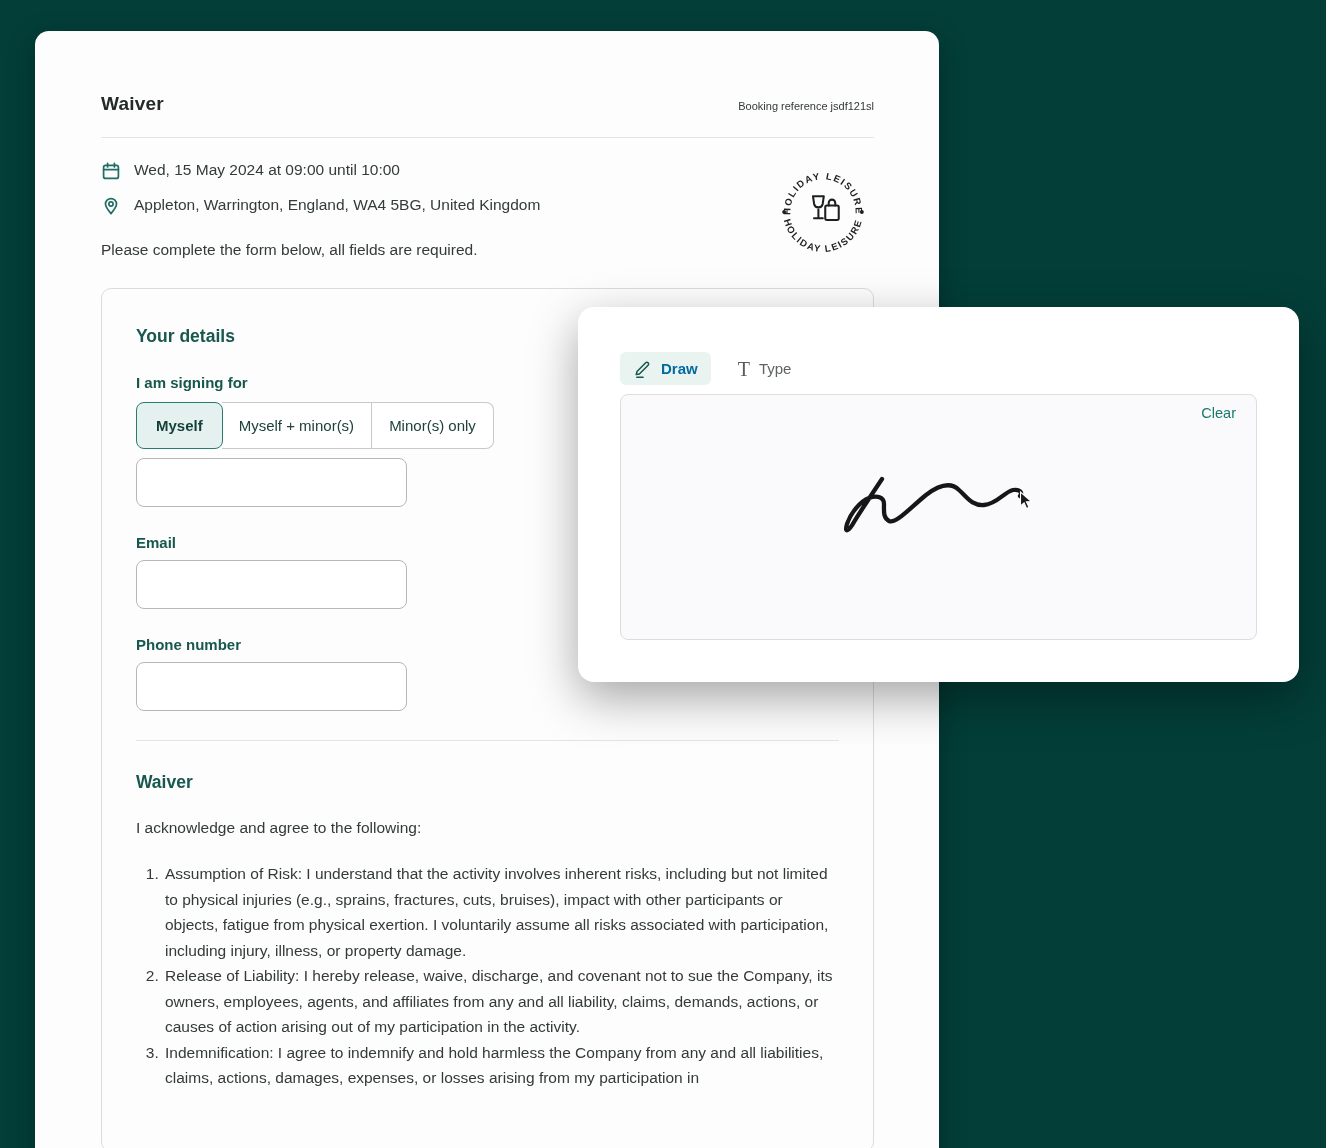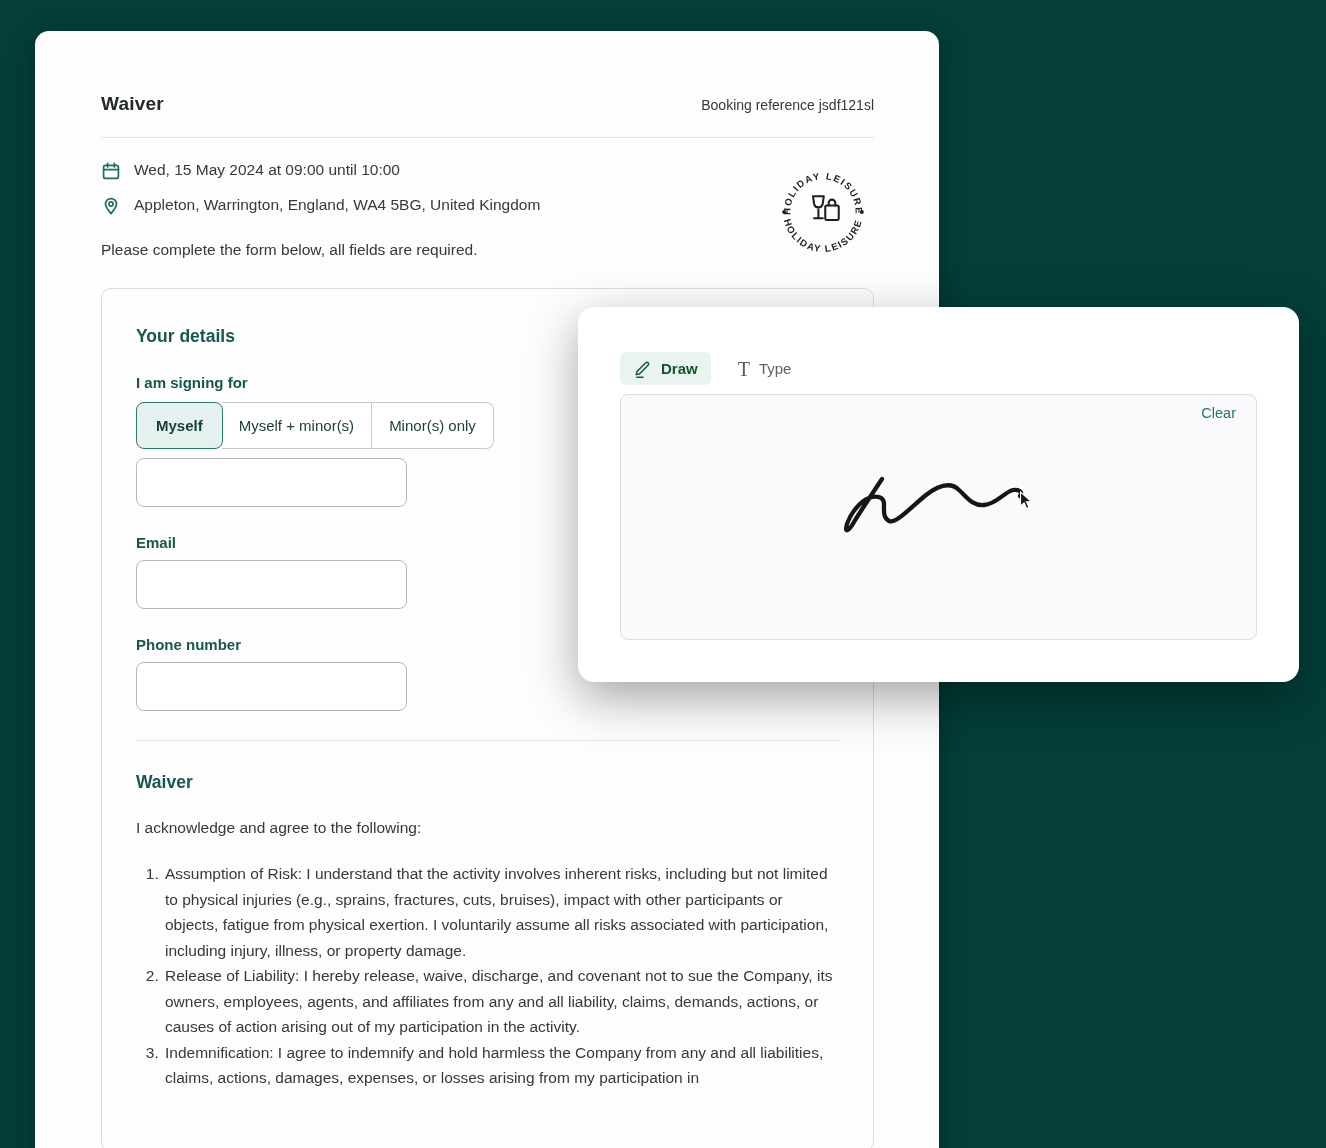--- a/index.html
+++ b/index.html
@@ -14,21 +14,21 @@
   
   .card {
     position: absolute; left: 35px; top: 31px;
     width: 904px; height: 1180px;
     background: #fdfdfd; border-radius: 14px;
     box-sizing: border-box; padding: 62px 65px 0 66px;
     box-shadow: 0 8px 28px rgba(0,0,0,.28);
   }
   .card-header { display: flex; justify-content: space-between; align-items: baseline; }
   .page-title { font-size: 19px; font-weight: 700; color: #232a28; letter-spacing: .2px; }
-  .booking-ref { font-size: 14px; color: #333a38; }
+  .booking-ref { font-size: 11px; color: #333a38; }
   .divider { border: none; border-top: 1px solid #e4e4e4; margin: 22px 0 0; }
 
   .event-title { margin-top: 31px; font-size: 17.5px; font-weight: 700; color: #17574e; }
   .meta-row { display: flex; gap: 13px; color: #333c3a; font-size: 15.5px; }
   .meta-row.first { margin-top: 23px; }
   .meta-row + .meta-row { margin-top: 15px; }
   .meta-row svg { flex: 0 0 auto; display: block; }
 
   .instruction { margin-top: 25px; font-size: 15.5px; color: #333a38; }
 
@@ -76,21 +76,21 @@
     position: absolute; left: 578px; top: 307px; width: 721px; height: 375px;
     background: #fff; border-radius: 16px; box-sizing: border-box;
     padding: 45px 42px 0; box-shadow: 0 16px 48px rgba(0,0,0,.35); z-index: 10;
   }
   .tab-bar { display: flex; align-items: center; gap: 14px; }
   .tab {
     display: inline-flex; align-items: center; gap: 9px; height: 33px;
     border: none; background: transparent; font-family: inherit; font-size: 15px;
     color: #5e6361; padding: 0 13px; border-radius: 6px; cursor: pointer;
   }
-  .tab.selected { background: #e9f4f1; color: #14532d; font-weight: 700; }
+  .tab.selected { background: #e9f4f1; color: #0369a1; font-weight: 700; }
   .type-glyph { font-family: "Liberation Serif", serif; font-size: 20px; color: #565c5a; line-height: 1; }
 
   .sig-canvas {
     position: relative; margin-top: 9px; height: 244px;
     border: 1px solid #dddddd; border-radius: 8px; background: #faf9fb; overflow: hidden;
   }
   .clear-link {
     position: absolute; top: 9px; right: 14px; font-size: 14.5px; color: #17796b;
     cursor: pointer; z-index: 3; background: none; border: none; font-family: Liberation Sans, sans-serif;
   }

